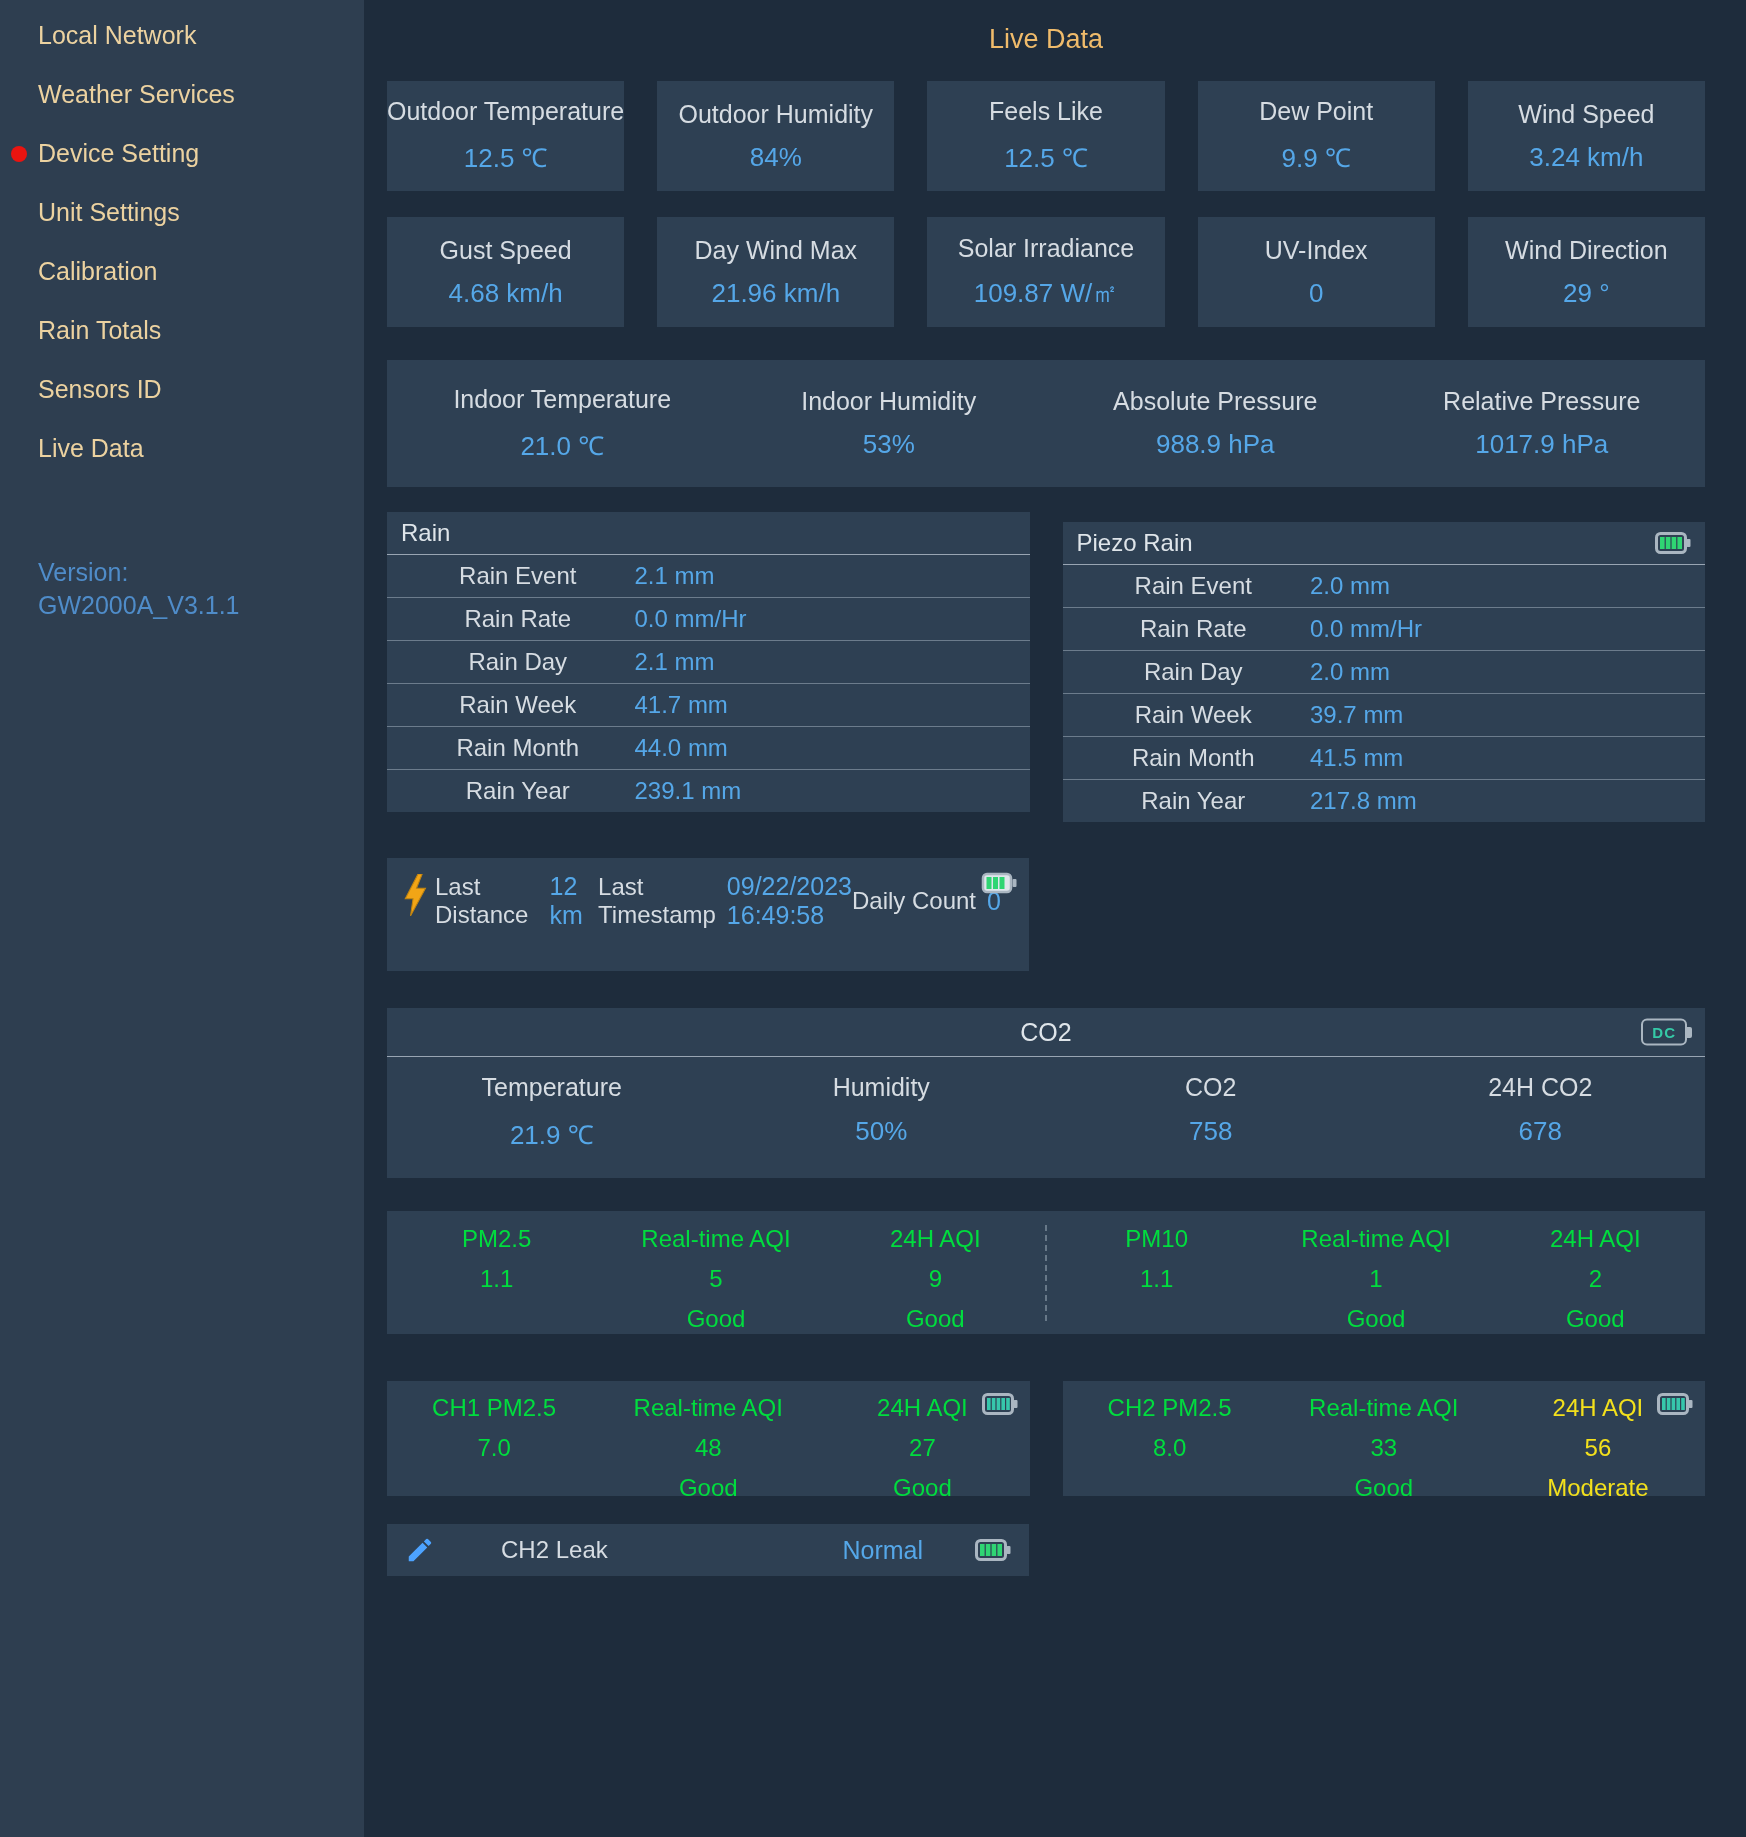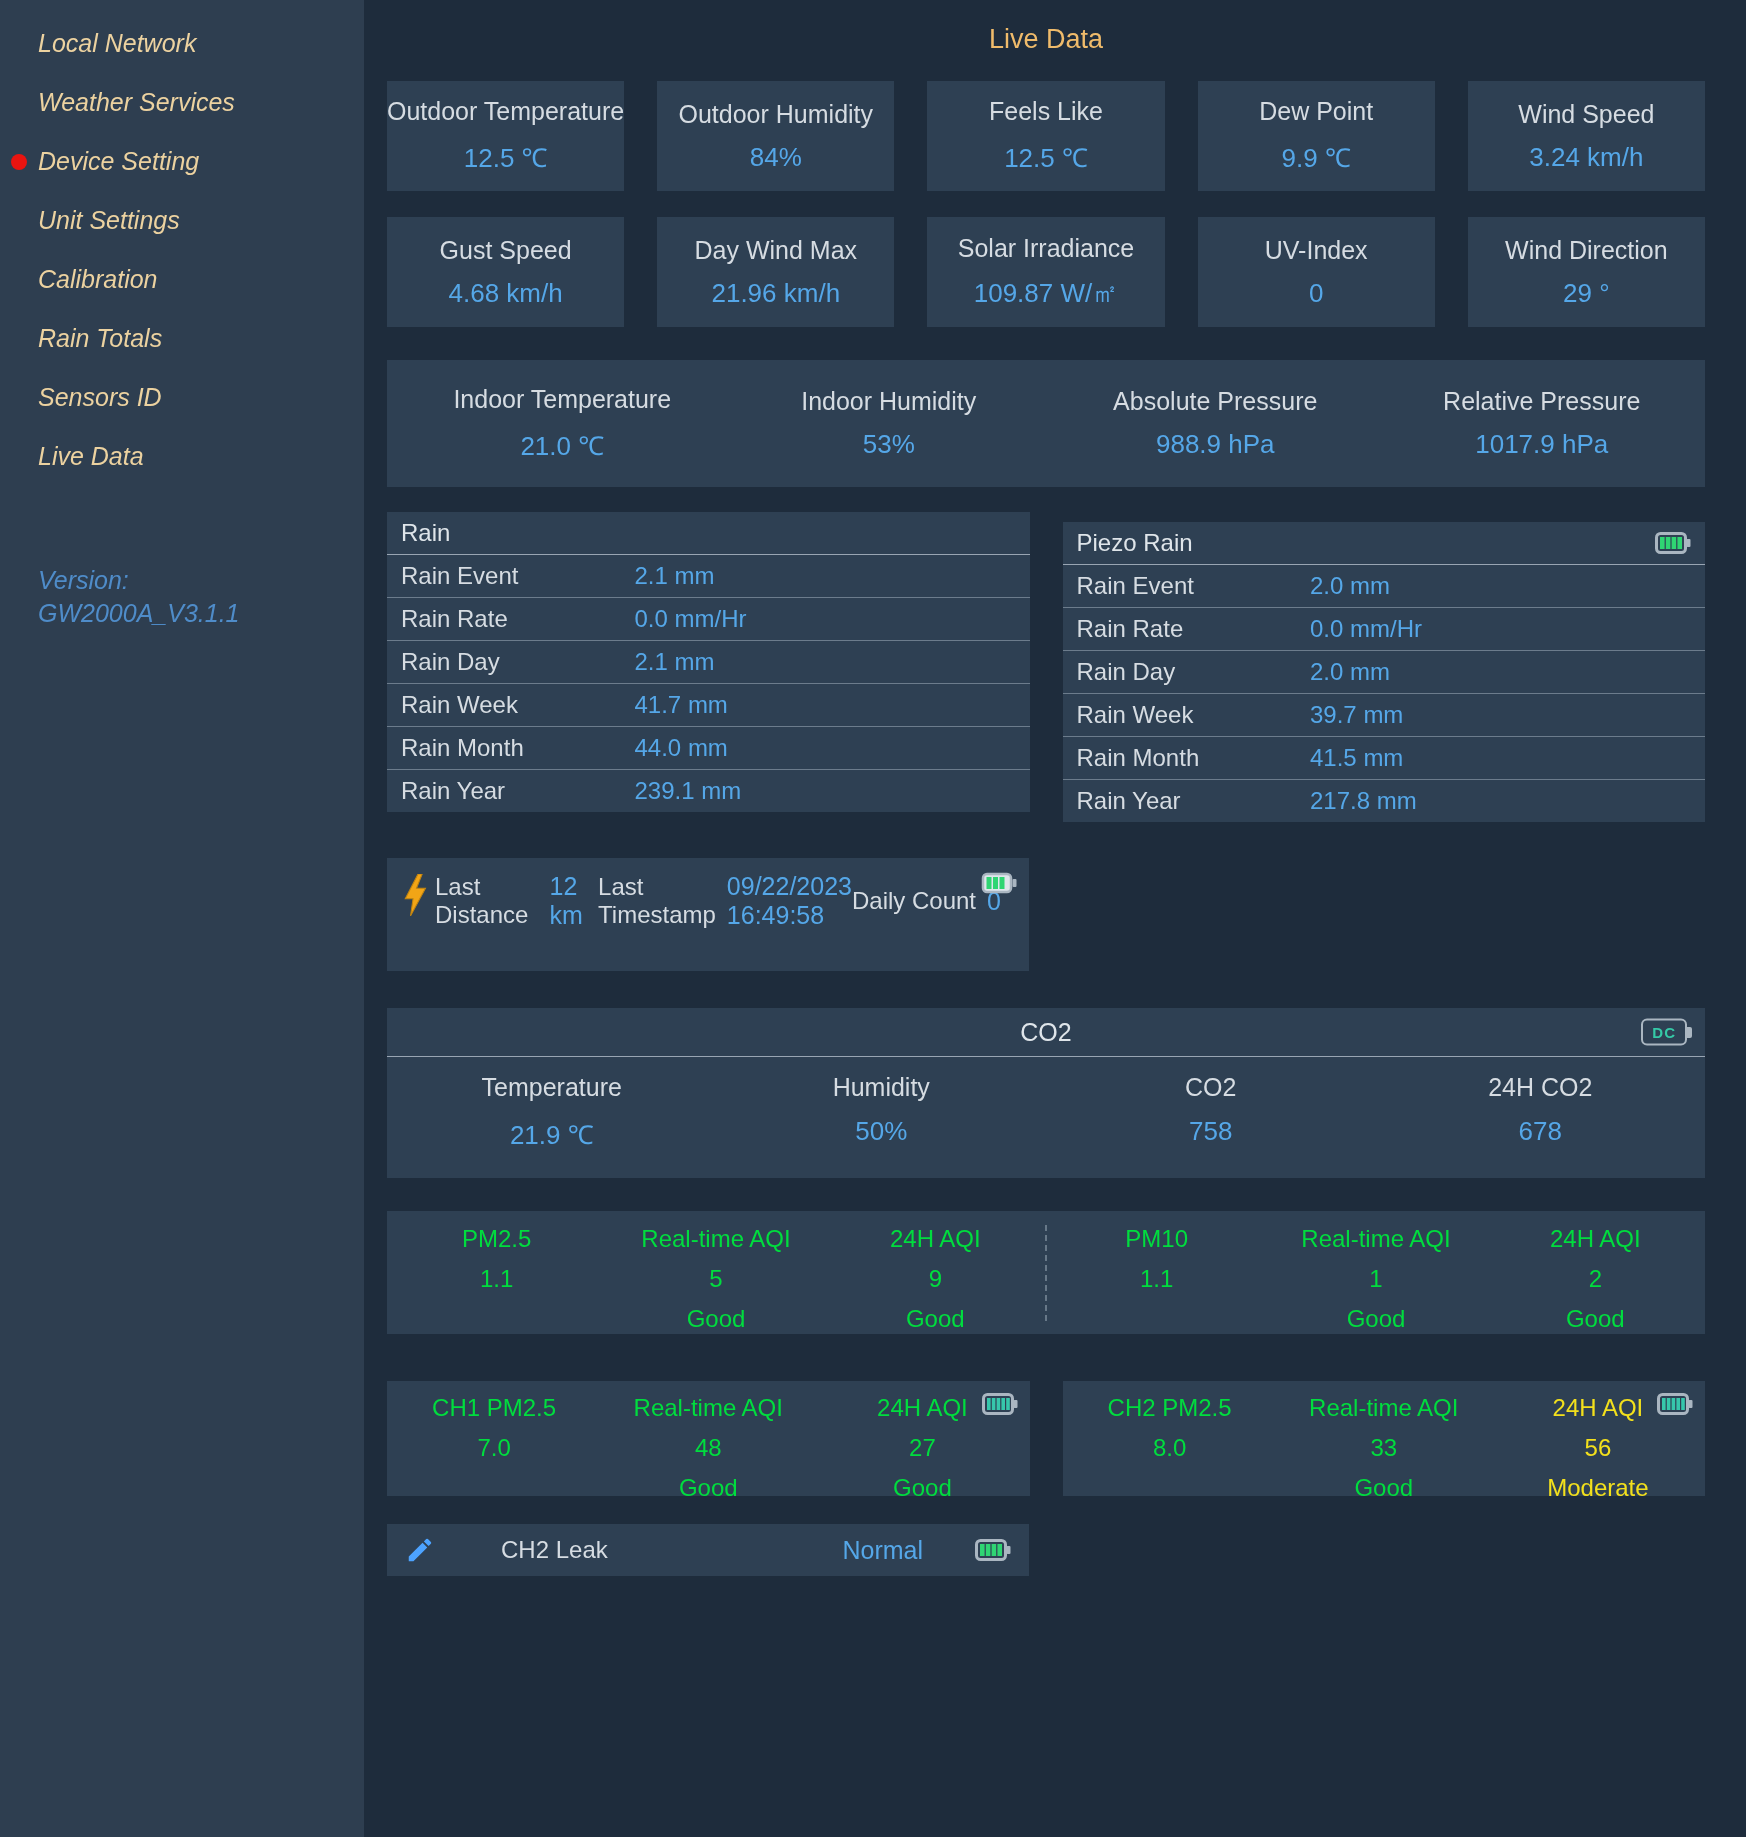--- a/index.html
+++ b/index.html
@@ -1,38 +1,38 @@
 <!DOCTYPE html>
 <html><head>
 <meta charset="utf-8">
 <style>
   html,body{margin:0;padding:0;background:#1e2c3c;font-family:"Liberation Sans",sans-serif;}
   .app{width:1746px;height:1837px;display:flex;overflow:hidden;background:#1e2c3c;}
 
   
-  .sidebar{width:364px;min-width:364px;background:#2e3e50;box-sizing:border-box;padding-top:14px;font-style:italic;}
+  .sidebar{width:364px;min-width:364px;background:#2e3e50;box-sizing:border-box;padding-top:6px;}
   .nav-item{position:relative;color:#ecd2a0;font-size:25px;padding:15px 0 15px 38px;cursor:pointer;white-space:nowrap;}
   .nav-item .dot{position:absolute;left:11px;top:50%;transform:translateY(-50%);width:16px;height:16px;border-radius:50%;background:#ea1410;}
   .version{margin-top:78px;padding-left:38px;color:#4f8cc9;font-size:25px;line-height:1.3;}
 
   
   .main{flex:1;box-sizing:border-box;padding:0 41px 0 23px;}
   .page-title{text-align:center;color:#efbb6b;font-size:27px;font-weight:normal;margin:24px 0 26px 0;}
   .card{background:#2e4053;}
 
   .summary-grid{display:grid;grid-template-columns:repeat(5,1fr);gap:26px 33px;}
   .s-card{height:110px;display:flex;flex-direction:column;align-items:center;justify-content:center;gap:13px;}
   .card-label{color:#d6dce2;font-size:25px;}
   .card-value{color:#55a7e8;font-size:26px;}
 
   .indoor-strip{margin-top:33px;height:127px;display:grid;grid-template-columns:repeat(4,1fr);padding-left:12px;}
   .indoor-cell{display:flex;flex-direction:column;align-items:center;justify-content:center;gap:13px;}
 
   
-  .rain-row{margin-top:25px;display:flex;gap:33px;align-items:flex-start;}
+  .rain-row{margin-top:25px;display:flex;gap:33px;align-items:flex-start;text-align:center;}
   .table{flex:1;}
   .table.offset{margin-top:10px;}
   .t-header{height:42px;display:flex;align-items:center;justify-content:space-between;padding:0 14px;border-bottom:1px solid rgba(210,220,230,0.65);color:#dfe5ea;font-size:24px;}
   .t-row{height:42px;display:flex;align-items:center;padding:0 14px;border-bottom:1px solid rgba(185,198,210,0.45);font-size:24px;}
   .t-row:last-child{border-bottom:none;}
   .t-label{flex:0 0 38%;color:#d6dce2;}
   .t-value{color:#55a7e8;}
 
   
   .lightning{margin-top:36px;width:calc(50% - 17px);height:113px;position:relative;display:flex;align-items:flex-start;box-sizing:border-box;padding:14px 14px 0 16px;}

